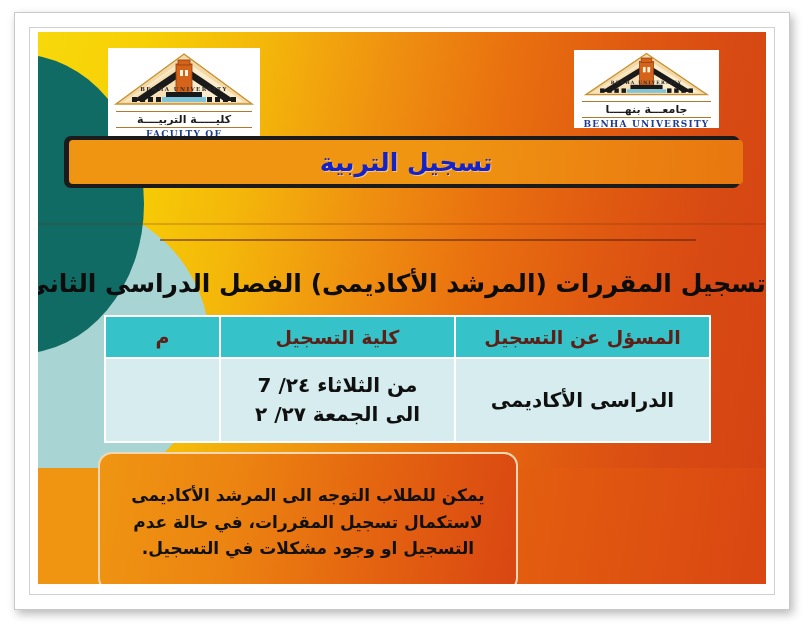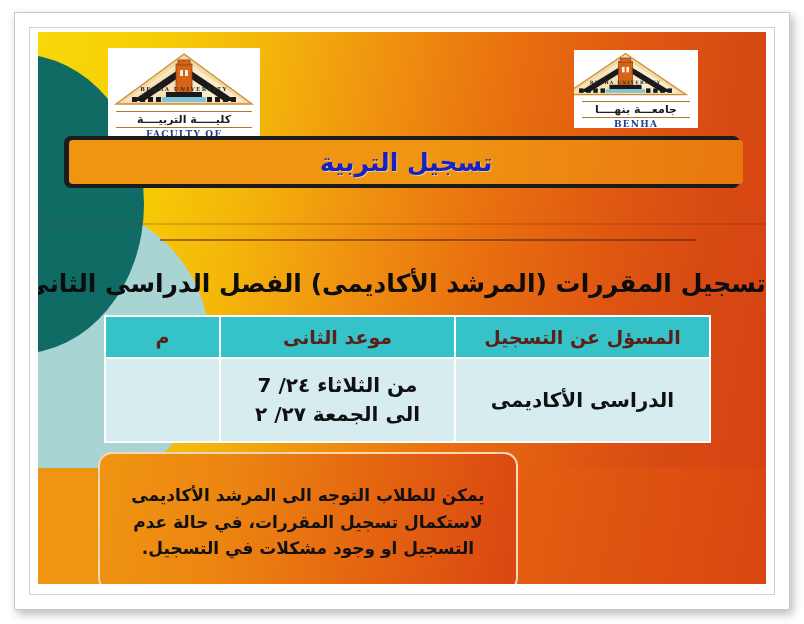--- a/index.html
+++ b/index.html
@@ -107,21 +107,21 @@
     background: #ffffff;
     box-sizing: border-box;
     overflow: hidden;
   }
   .logo-left {
     left: 70px; top: 16px;
     width: 152px; height: 94px;
   }
   .logo-right {
     left: 536px; top: 18px;
-    width: 124px; height: 78px;
+    width: 145px; height: 78px;
   }
   .logo svg { display: block; }
   .logo-caption-ar {
     font-family: "DejaVu Sans", sans-serif;
     font-weight: bold;
     color: #1b1b1b;
     text-align: center;
     letter-spacing: 1px;
   }
   .logo-caption-en {
@@ -344,21 +344,21 @@
     <div class="tbl-wrap">
       <table class="reg">
         <colgroup>
           <col class="col-owner">
             <col class="col-date">
             <col class="col-num">
         </colgroup>
         <thead>
           <tr>
             <th>المسؤل عن التسجيل</th>
-            <th>موعد الثانى</th>
+            <th>كلية التسجيل</th>
             <th>م</th>
           </tr>
         </thead>
         <tbody>
           <tr>
             <td>الدراسى الأكاديمى</td>
             <td>
               <div>من الثلاثاء ٢٤/ 7</div>
               <div>الى الجمعة ٢٧/ ٢</div>
             </td>

